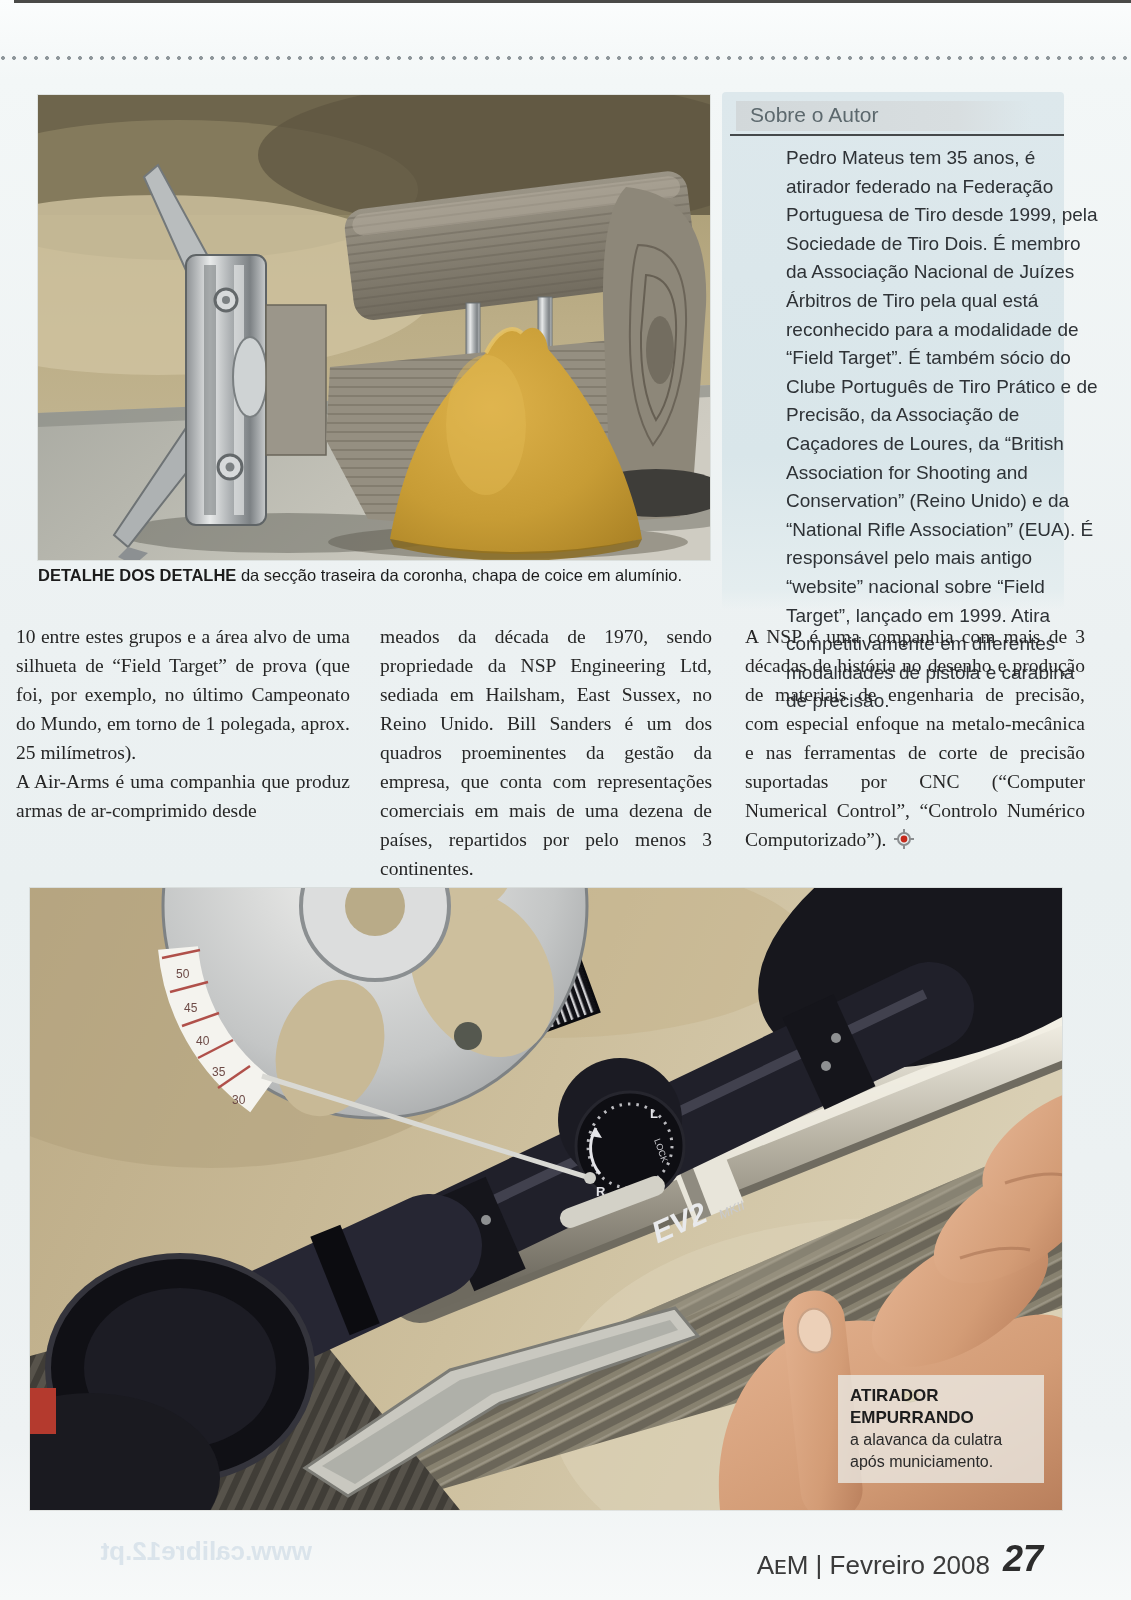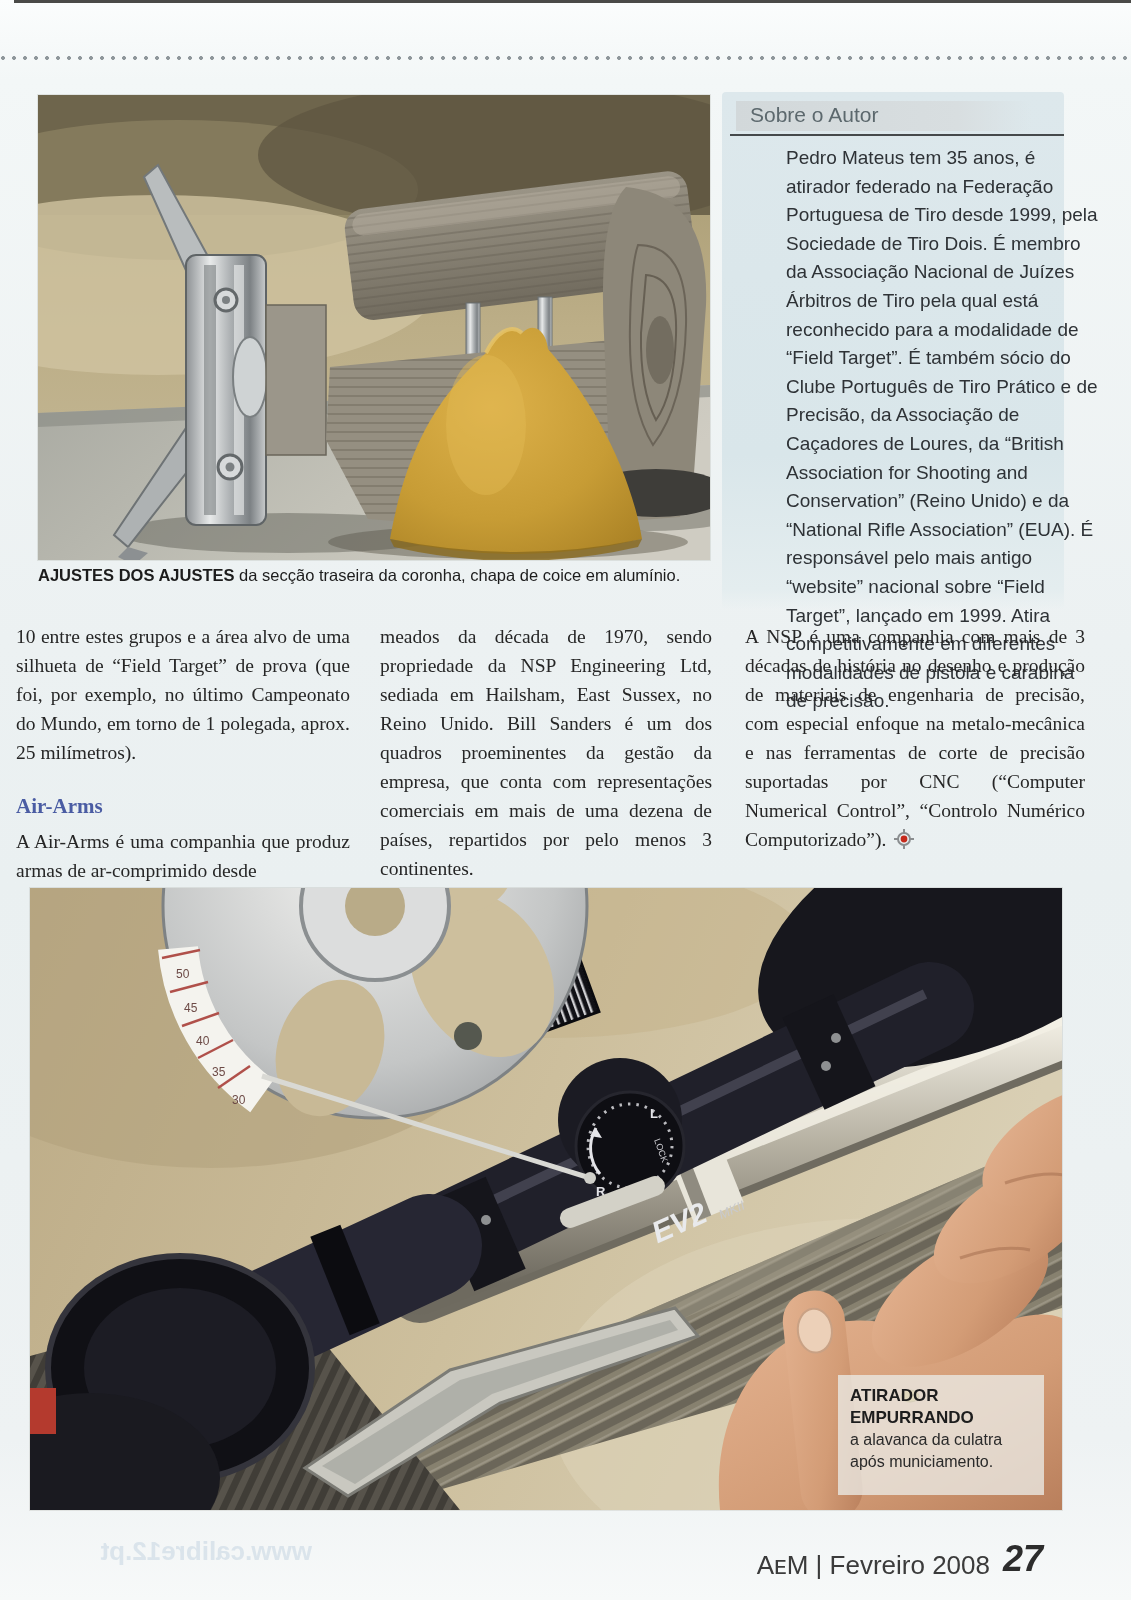--- a/index.html
+++ b/index.html
@@ -29,21 +29,21 @@
         font-size:19px;line-height:28.6px;color:#2e3236;margin-left:44px;}
   
   .col{position:absolute;top:622px;font-family:"Liberation Serif","DejaVu Serif",serif;
         font-size:19.5px;line-height:29px;color:#262626;text-align:justify;}
   #col1{left:16px;width:334px;}
   #col2{left:380px;width:332px;}
   #col3{left:723px;width:340px;margin-left:22px;}
   .col-heading{font-weight:bold;color:#4a5ca3;font-size:21px;margin:25px 0 6px 0;text-align:left;}
   .endmark{display:inline-block;vertical-align:-3px;margin-left:8px;}
   
-  .photo-caption{position:absolute;left:808px;top:487px;width:186px;padding:10px 8px 22px 12px;
+  .photo-caption{position:absolute;left:808px;top:487px;width:186px;padding:10px 8px 10px 12px;
         background:rgba(235,234,229,.78);font-size:16px;line-height:22px;color:#2a2a2a;}
   .photo-caption .b{font-weight:bold;font-size:17px;color:#1d1d1d;}
   
   .watermark{position:absolute;left:52px;top:1536px;width:260px;
         transform:scaleX(-1);color:rgba(150,180,205,.28);font-size:26px;font-weight:bold;}
   .footer-mag{position:absolute;left:0px;top:1550px;width:990px;text-align:right;
         font-size:26px;color:#3b3b3b;}
   .footer-page{position:absolute;left:1003px;top:1538px;font-size:36px;font-weight:bold;
         font-style:italic;color:#2c2c2c;font-family:"Liberation Sans",sans-serif;}
   svg text{font-family:"Liberation Sans",sans-serif;}
@@ -147,31 +147,30 @@
       <g>
         <path d="M 352 444 C 372 332 416 288 448 258 C 458 238 472 228 484 238 C 496 226 508 236 510 254 C 552 302 592 372 604 444 Q 480 474 352 444 Z" fill="url(#bagG)"></path>
         <path d="M 352 444 Q 480 470 604 444 L 600 452 Q 478 480 356 452 Z" fill="#8a6a1e" opacity="0.8"></path>
         <path d="M 448 258 C 458 238 472 228 484 238" fill="none" stroke="#e7c468" stroke-width="4" opacity="0.8"></path>
         <ellipse cx="448" cy="330" rx="40" ry="70" fill="#e2bb55" opacity="0.45"></ellipse>
       </g>
     </svg>
   </div>
 
   <div class="top-caption">
-    <b>AJUSTES DOS AJUSTES</b><span> da secção traseira da coronha, chapa de coice em alumínio.</span>
+    <b>DETALHE DOS DETALHE</b><span> da secção traseira da coronha, chapa de coice em alumínio.</span>
   </div>
 
   <div class="sidebar-bg"></div>
   <div class="sidebar-titlebar">Sobre o Autor</div>
   <div class="sidebar-underline"></div>
   <div class="sidebar-body">Pedro Mateus tem 35 anos, é atirador federado na Federação Portuguesa de Tiro desde 1999, pela Sociedade de Tiro Dois. É membro da Associação Nacional de Juízes Árbitros de Tiro pela qual está reconhecido para a modalidade de “Field Target”. É também sócio do Clube Português de Tiro Prático e de Precisão, da Associação de Caçadores de Loures, da “British Association for Shooting and Conservation” (Reino Unido) e da “National Rifle Association” (EUA). É responsável pelo mais antigo “website” nacional sobre “Field Target”, lançado em 1999. Atira competitivamente em diferentes modalidades de pistola e carabina de precisão.</div>
 
   <div class="col" id="col1">
     <div>10 entre estes grupos e a área alvo de uma silhueta de “Field Target” de prova (que foi, por exemplo, no último Campeonato do Mundo, em torno de 1 polegada, aprox. 25 milímetros).</div>
-    <div class="col-heading">Air-Arms</div>
     <div>A Air-Arms é uma companhia que produz armas de ar-comprimido desde</div>
   </div>
   <div class="col" id="col2">
     <div>meados da década de 1970, sendo propriedade da NSP Engineering Ltd, sediada em Hailsham, East Sussex, no Reino Unido. Bill Sanders é um dos quadros proeminentes da gestão da empresa, que conta com representações comerciais em mais de uma dezena de países, repartidos por pelo menos 3 continentes.</div>
   </div>
   <div class="col" id="col3">
     <span>A NSP é uma companhia com mais de 3 décadas de história no desenho e produção de materiais de engenharia de precisão, com especial enfoque na metalo-mecânica e nas ferramentas de corte de precisão suportadas por CNC (“Computer Numerical Control”, “Controlo Numérico Computorizado”).</span><span class="endmark"><svg width="20" height="20" viewBox="0 0 20 20">
       <circle cx="10" cy="10" r="6" fill="none" stroke="#8a8d8f" stroke-width="2"></circle>
       <line x1="10" y1="0" x2="10" y2="4" stroke="#8a8d8f" stroke-width="2"></line>
       <line x1="10" y1="16" x2="10" y2="20" stroke="#8a8d8f" stroke-width="2"></line>

